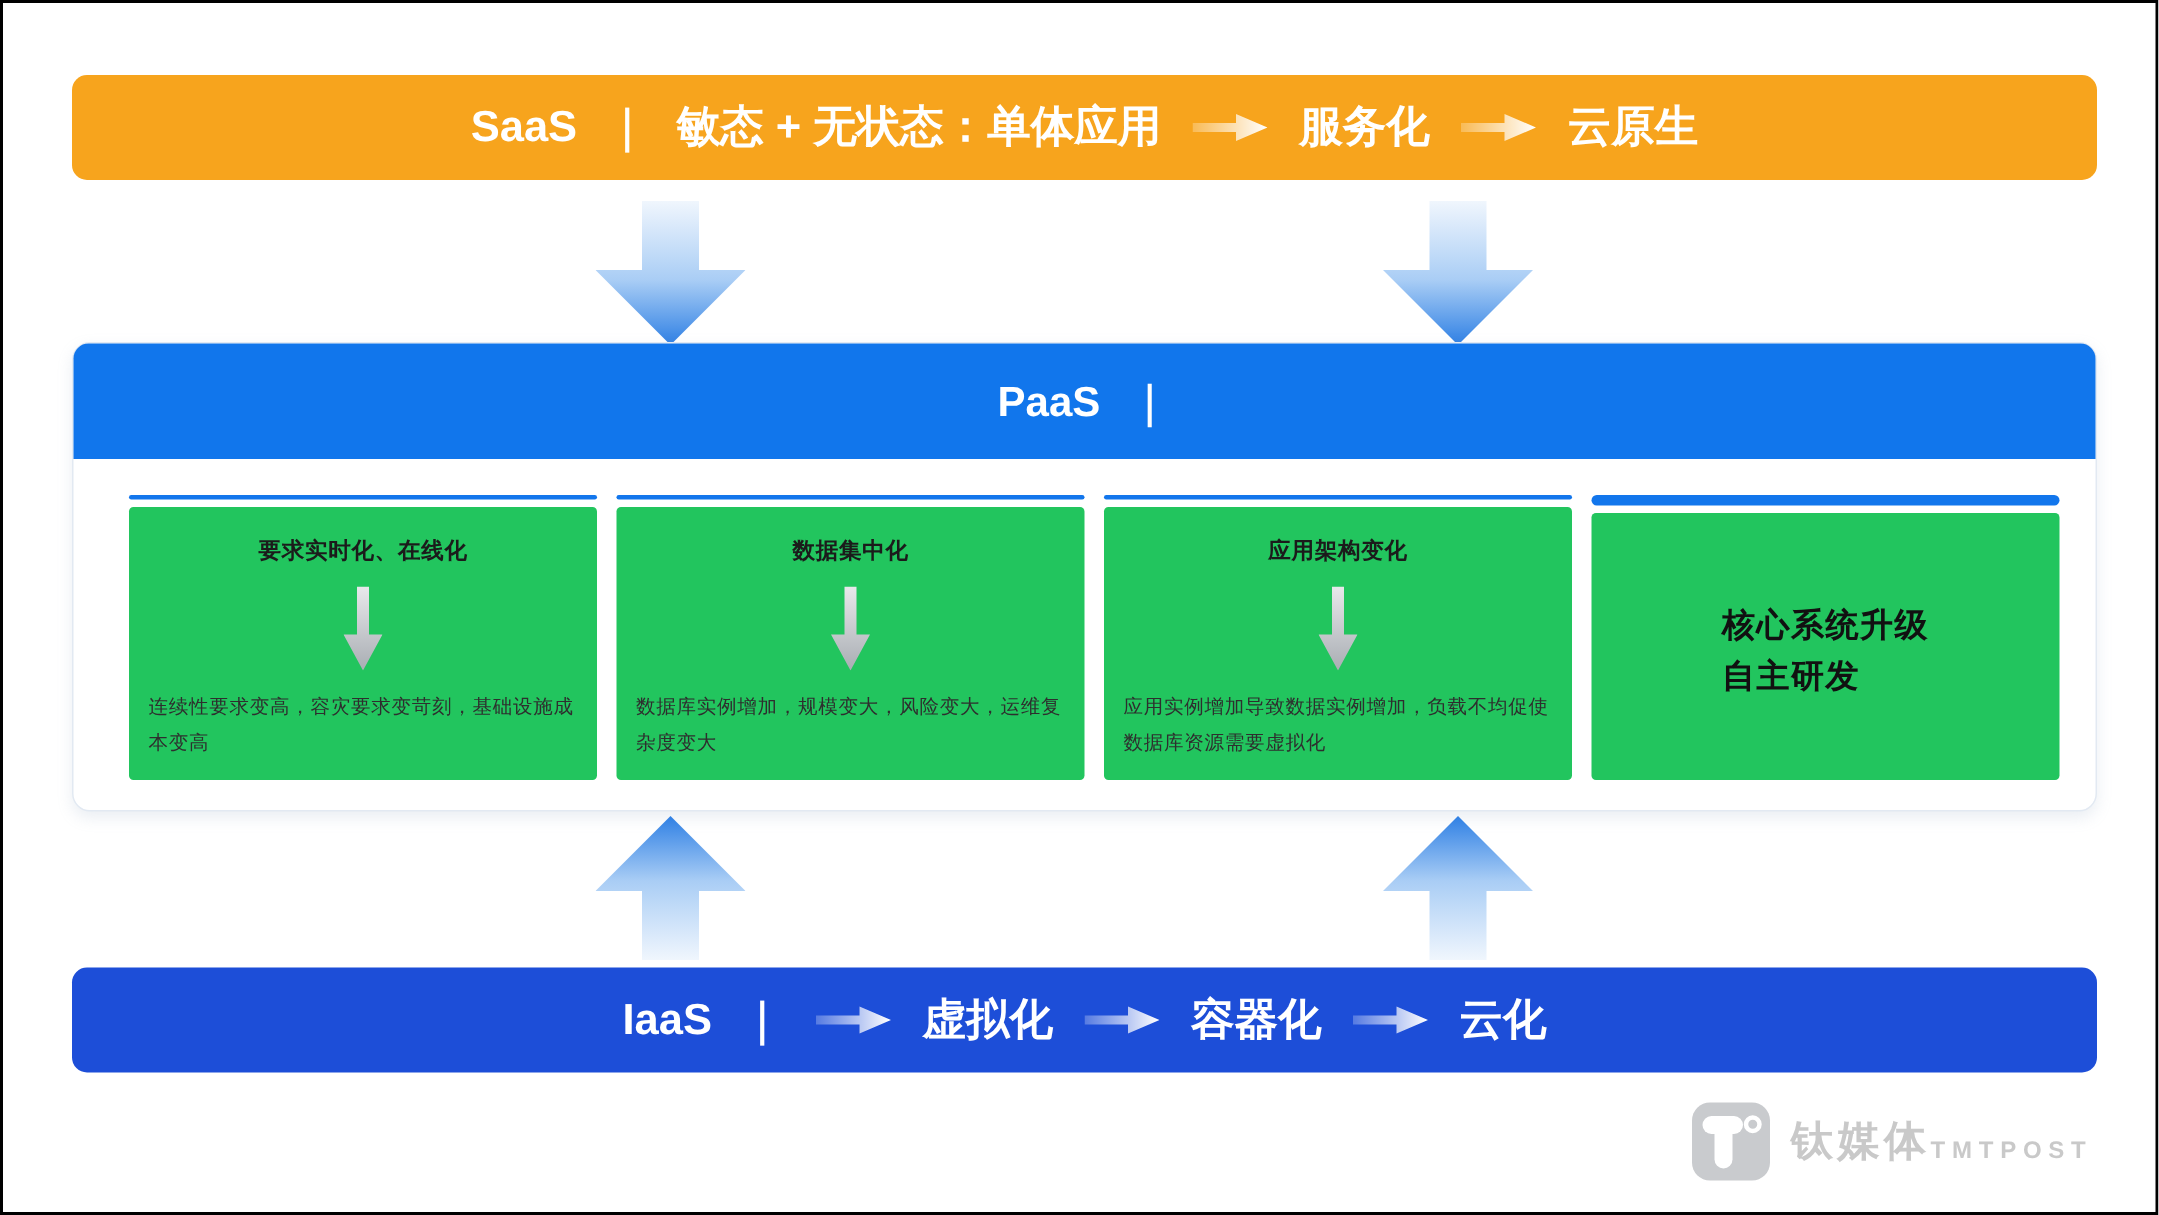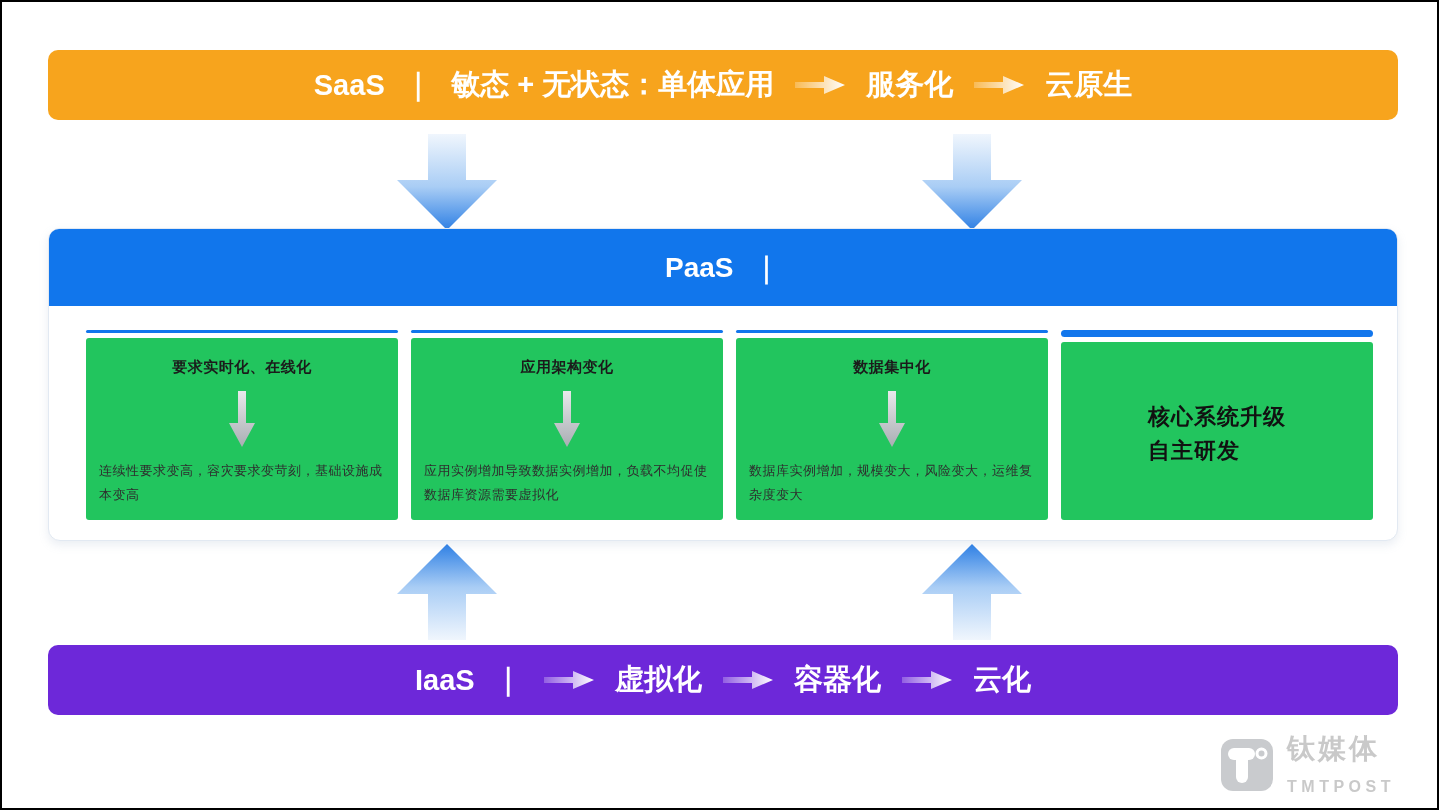--- a/index.html
+++ b/index.html
@@ -11,21 +11,21 @@
   
   .layer-bar{
     position:absolute;left:46px;width:1350px;height:70px;border-radius:10px;
     display:flex;align-items:center;justify-content:center;
     color:#fff;font-weight:bold;font-size:29px;white-space:nowrap;
   }
   .layer-bar .seg{margin:0 9px;}
   .layer-bar .sep{margin:0 10px;font-weight:bold;}
   .layer-bar .white-arrow{margin:0 12px;flex:0 0 auto;}
   .saas{top:48px;background:#F7A41D;}
-  .iaas{top:643px;background:#6d28d9;}
+  .iaas{top:643px;background:#1d4ed8;}
 
   
   .paas-section{
     position:absolute;left:46px;top:226px;width:1350px;height:313px;box-sizing:border-box;
     background:#fff;border:1px solid #E2E9F2;border-radius:12px;
     box-shadow:0 4px 10px rgba(140,160,190,0.18);
   }
   .paas-bar{
     position:absolute;top:0;left:0;right:0;height:77px;background:#1176EC;
     border-radius:10px 10px 0 0;display:flex;align-items:center;justify-content:center;
@@ -51,21 +51,21 @@
 
   
   .flow-arrow{position:absolute;width:100px;height:96px;}
   .down-1{left:395px;top:132px;}
   .down-2{left:920px;top:132px;}
   .up-1{left:395px;top:542px;}
   .up-2{left:920px;top:542px;}
 
   
   .logo{position:absolute;right:42px;top:732px;display:flex;align-items:center;gap:13px;color:#C9C9C9;}
-  .logo-txt{display:flex;flex-direction:column;line-height:1.1;}
+  .logo-txt{display:flex;flex-direction:row;line-height:1.1;}
   .logo-cn{font-size:28px;font-weight:bold;letter-spacing:3px;}
   .logo-en{font-size:16px;font-weight:bold;letter-spacing:4.5px;margin-top:13px;}
   .defs-holder{position:absolute;width:0;height:0;overflow:hidden;}
 </style>
 </head>
 <body>
 
 <div class="canvas">
 
   <svg class="defs-holder" aria-hidden="true">
@@ -128,36 +128,36 @@
             <polygon points="9,0 17,0 17,32 26,32 13,56 0,32 9,32" fill="url(#grayGrad)"></polygon>
           </svg>
           <div class="card-text">连续性要求变高，容灾要求变苛刻，基础设施成本变高</div>
         </div>
       </div>
 
 
       <div class="card">
         <div class="card-strip"></div>
         <div class="card-body">
+          <div class="card-title">数据集中化</div>
+          <svg class="card-arrow" width="26" height="56" viewBox="0 0 26 56">
+            <polygon points="9,0 17,0 17,32 26,32 13,56 0,32 9,32" fill="url(#grayGrad)"></polygon>
+          </svg>
+          <div class="card-text">数据库实例增加，规模变大，风险变大，运维复杂度变大</div>
+        </div>
+      </div>
+
+      <div class="card">
+        <div class="card-strip"></div>
+        <div class="card-body">
           <div class="card-title">应用架构变化</div>
           <svg class="card-arrow" width="26" height="56" viewBox="0 0 26 56">
             <polygon points="9,0 17,0 17,32 26,32 13,56 0,32 9,32" fill="url(#grayGrad)"></polygon>
           </svg>
           <div class="card-text">应用实例增加导致数据实例增加，负载不均促使数据库资源需要虚拟化</div>
-        </div>
-      </div>
-
-      <div class="card">
-        <div class="card-strip"></div>
-        <div class="card-body">
-          <div class="card-title">数据集中化</div>
-          <svg class="card-arrow" width="26" height="56" viewBox="0 0 26 56">
-            <polygon points="9,0 17,0 17,32 26,32 13,56 0,32 9,32" fill="url(#grayGrad)"></polygon>
-          </svg>
-          <div class="card-text">数据库实例增加，规模变大，风险变大，运维复杂度变大</div>
         </div>
       </div>
 
       <div class="card highlight">
         <div class="card-strip"></div>
         <div class="card-body">
           <div class="highlight-title">
             <div>核心系统升级</div>
             <div>自主研发</div>
           </div>

